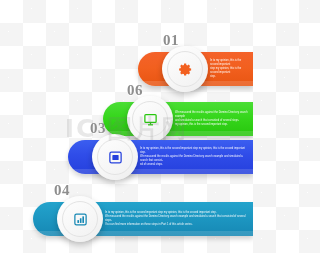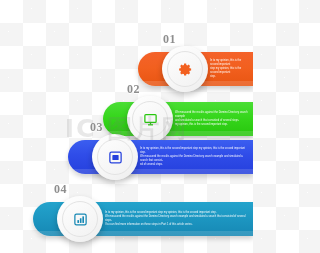--- a/index.html
+++ b/index.html
@@ -47,21 +47,21 @@
     background:linear-gradient(145deg,#fdfdfd,#f2f2f2);
     border:1px solid #e3e3e3;
     display:flex;align-items:center;justify-content:center;
   }
   .badge svg{display:block;}
 
   
   .num{
     position:absolute;
     font-family:"Liberation Serif",serif;
-    font-size:12px;font-weight:700;color:#8e8e8e;
+    font-size:15px;font-weight:700;color:#8e8e8e;
     letter-spacing:.5px;line-height:1;
     text-shadow:0 1px 0 rgba(255,255,255,.9);
   }
 
   
   .copy{
     position:absolute;top:0;height:100%;right:4px;
     display:flex;flex-direction:column;justify-content:center;
     color:#ffffff;
     font-size:2.6px;line-height:1.5;
@@ -138,21 +138,21 @@
       <div class="ring">
         <span>
           <svg width="15" height="15" viewBox="0 0 24 24" fill="none" stroke="#27c60d" stroke-width="2">
             <rect x="3" y="4" width="18" height="12.5" rx="1.5"></rect>
             <line x1="12" y1="16.5" x2="12" y2="20"></line>
             <line x1="8" y1="20.5" x2="16" y2="20.5"></line>
           </svg>
         </span>
       </div>
     </div>
-    <div class="num">02</div>
+    <div class="num">06</div>
   </div>
 
   <div class="step" id="step3">
     <div class="bar s3"></div>
     <div class="copy">
       <p>In to my opinion, this is the second important step my opinion, this is the second important step.</p>
       <p>We measured the results against the Domino Directory search example and simulated a search that consist-</p>
       <p>ed of several steps.</p>
     </div>
     <div class="badge">

